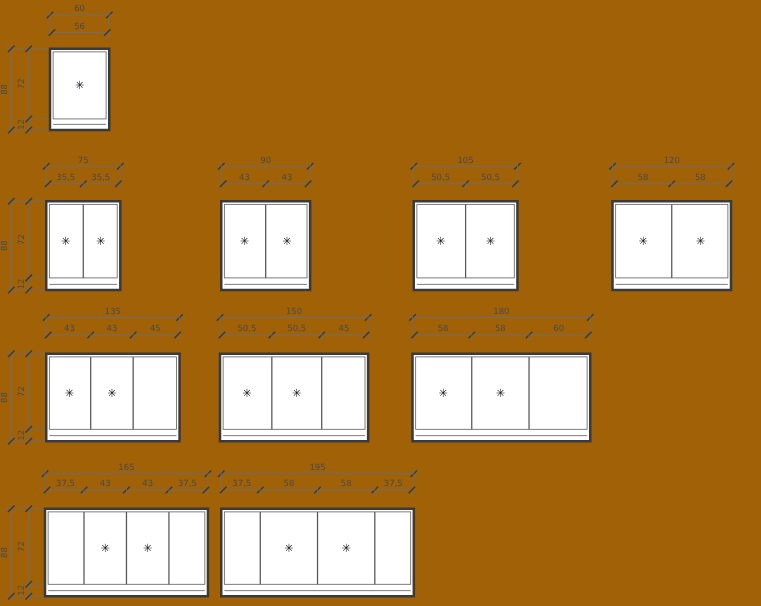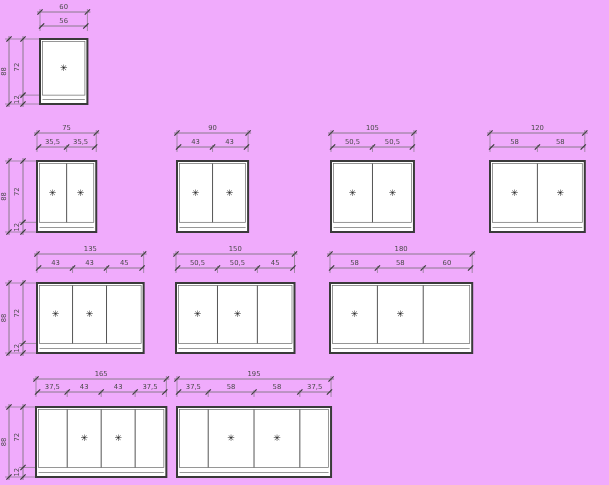--- a/index.html
+++ b/index.html
@@ -1,16 +1,16 @@
 <!DOCTYPE html>
 <html><head>
 <meta charset="utf-8">
 <style>
   html,body{margin:0;padding:0;background:#ffffff;}
-  .sheet{position:relative;width:609px;height:485px;background:#f0abfc;overflow:hidden;}
+  .sheet{position:relative;width:609px;height:485px;background:#a16207;overflow:hidden;}
   svg text{font-family:"DejaVu Sans","Liberation Sans",sans-serif;}
 </style>
 </head>
 <body>
 
 <div class="sheet">
   <svg width="609" height="485" viewBox="0 0 609 485" xmlns="http://www.w3.org/2000/svg">
       <line x1="37" y1="12" x2="90.4" y2="12" stroke="#6e6e6e" stroke-width="0.8"></line>
       <line x1="37.4" y1="14.6" x2="42.6" y2="9.4" stroke="#3a3a3a" stroke-width="1.2"></line>
       <line x1="84.80000000000001" y1="14.6" x2="90" y2="9.4" stroke="#3a3a3a" stroke-width="1.2"></line>

